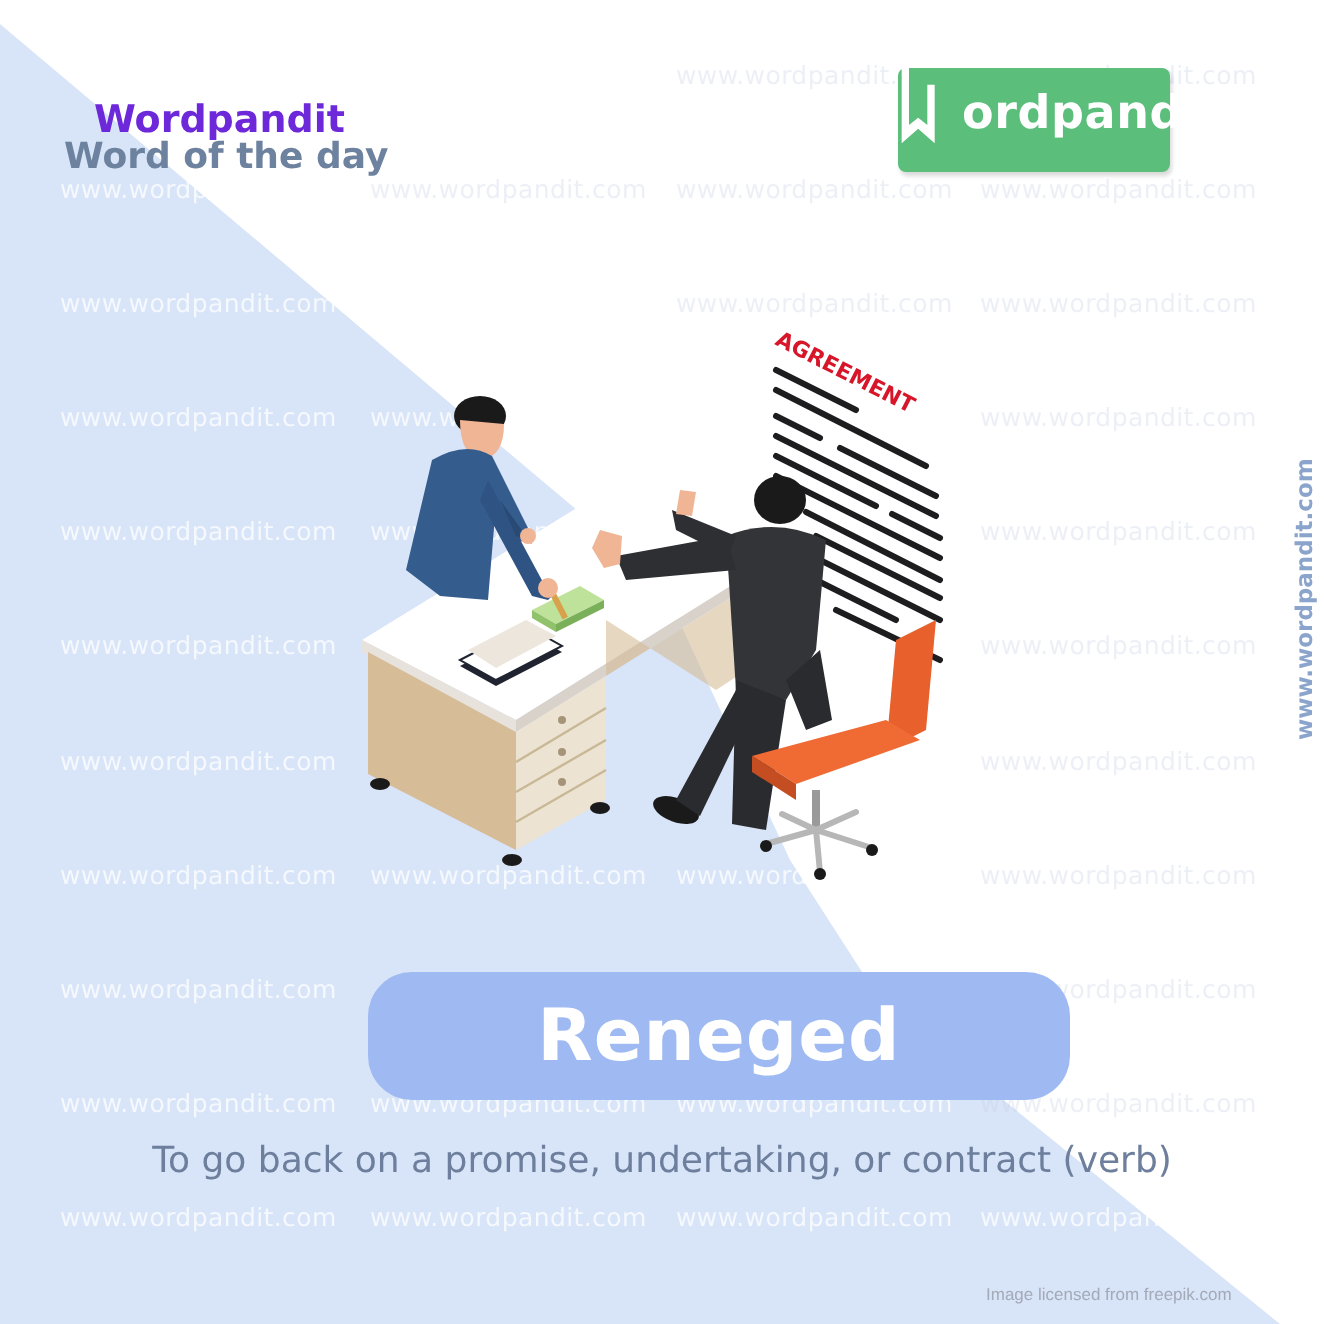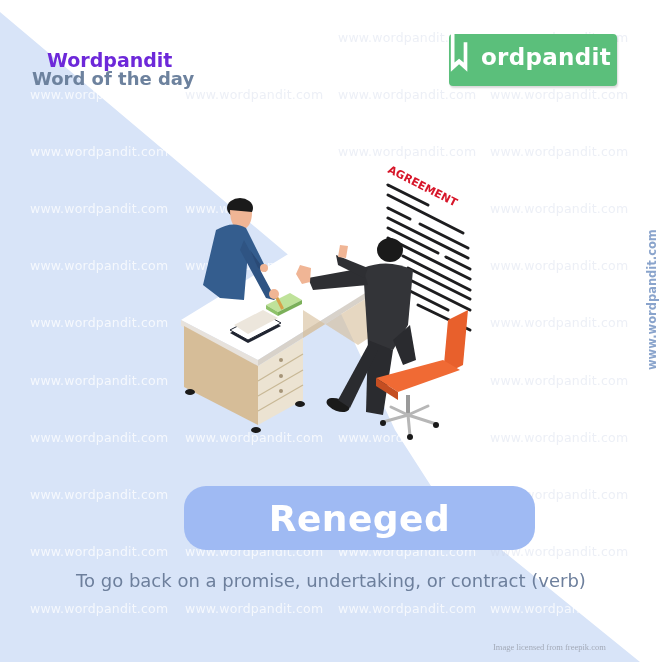--- a/index.html
+++ b/index.html
@@ -19,21 +19,21 @@
   .wm.dark { color: rgba(200,210,228,0.35); }
   .brand-title {
     position: absolute; left: 47px; top: 38px; font-size: 19px; font-weight: bold;
     color: #6d28d9; font-family: "DejaVu Sans", sans-serif; margin-top: 11px;
   }
   .brand-sub {
     position: absolute; left: 32px; top: 68px; font-size: 18px; font-weight: bold;
     color: #6d829e; font-family: "DejaVu Sans", sans-serif;
   }
   .logo {
-    position: absolute; left: 449px; top: 34px; width: 168px; height: 52px;
+    position: absolute; left: 449px; top: 34px; width: 136px; height: 52px;
     background: #5bbf7b; border-radius: 4px;
     box-shadow: 1px 2px 2px rgba(0,0,0,0.15);
   }
   .logo-tab {
     position: absolute; left: 0; top: -3px; width: 22px; height: 52px;
   }
   .logo-text {
     position: absolute; left: 32px; top: 10px; font-size: 23px; font-weight: bold;
     color: #ffffff; font-family: "DejaVu Sans", sans-serif; letter-spacing: 0.3px;
   }
@@ -50,21 +50,21 @@
   .word-text {
     font-size: 36px; font-weight: bold; color: #ffffff;
     font-family: "DejaVu Sans", sans-serif; letter-spacing: 0.5px;
   }
   .definition {
     position: absolute; left: 0; width: 662px; top: 570px; text-align: center;
     font-size: 18px; color: #6d7f9c; font-family: "DejaVu Sans", sans-serif;
   }
   .license {
     position: absolute; left: 493px; top: 642px; font-size: 8.5px; color: #a3aab8;
-    font-family: Liberation Serif, serif; white-space: nowrap;
+    font-family: Liberation Sans, sans-serif; white-space: nowrap;
   }
   #illustration { position: absolute; left: 178px; top: 150px; }
 </style>
 </head>
 <body>
 
 <div id="canvas">
 
   <svg id="bg-svg" width="662" height="662">
     <polygon points="0,12 330,290 395,430 440,500 640,662 0,662" fill="#d8e4f8"></polygon>

